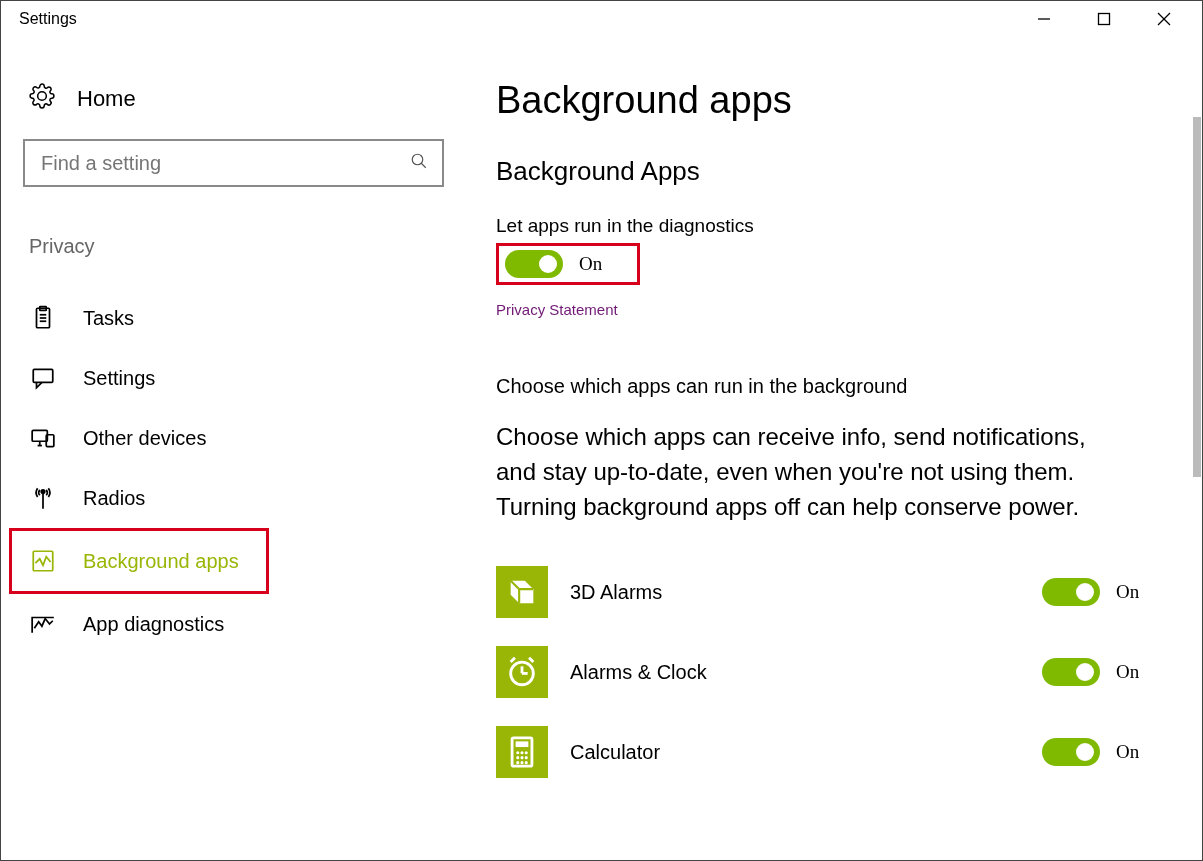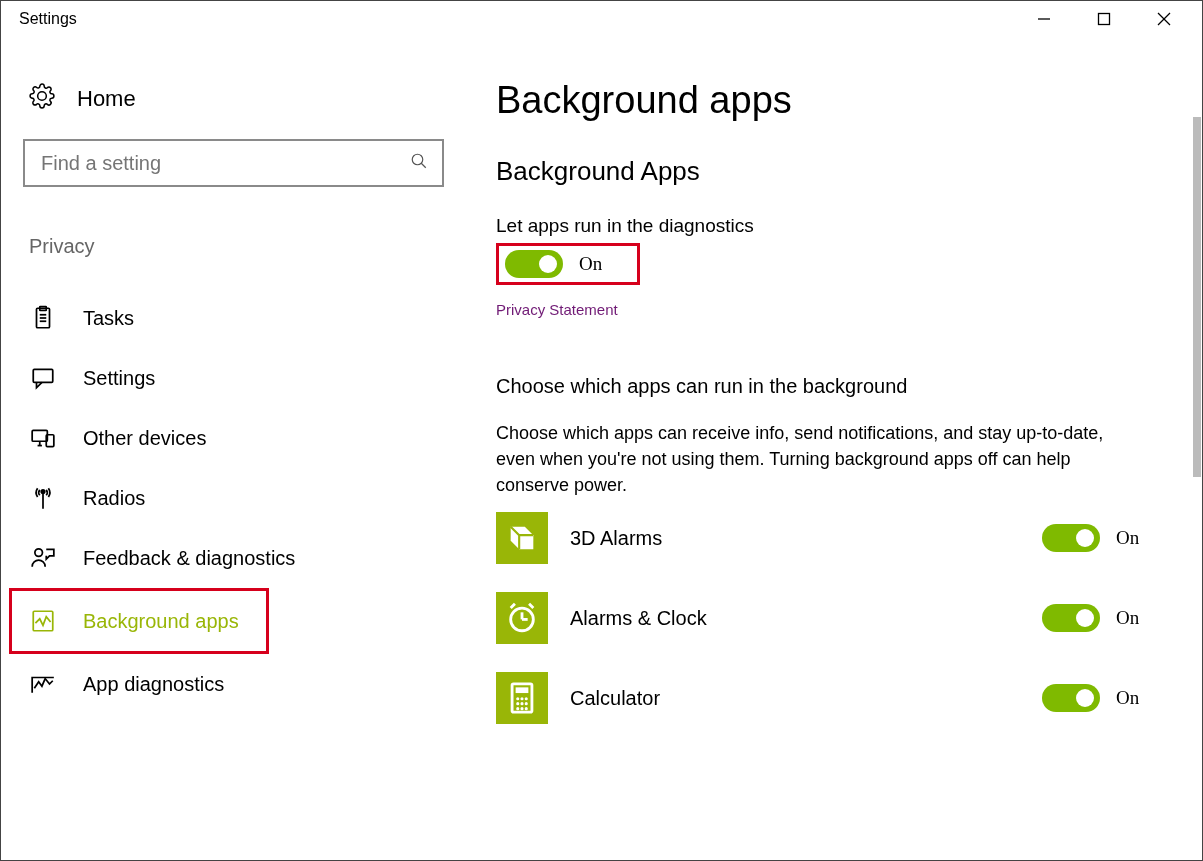--- a/index.html
+++ b/index.html
@@ -109,21 +109,21 @@
     position: relative;
   }
   .toggle .knob {
     position: absolute; width: 18px; height: 18px;
     background: #fff; border-radius: 50%;
     top: 5px; right: 6px;
   }
   .toggle-label { font-size: 19px; font-family: Liberation Serif, serif; }
   .link { color: #701a75; font-size: 15px; margin-top: 16px; display:inline-block; }
   .subhead2 { font-size: 20px; font-weight: 400; margin: 56px 0 22px 0; }
-  .desc { font-size: 18px; line-height: 1.45; max-width: 620px; }
+  .desc { font-size: 24px; line-height: 1.45; max-width: 620px; margin-bottom: 28px; }
   .app-row {
     display: flex; align-items: center;
     padding: 14px 0;
   }
   .app-icon {
     width: 52px; height: 52px; background: #99b607;
     display:flex; align-items:center; justify-content:center;
   }
   .app-icon svg { width: 34px; height: 34px; fill: #fff; }
   .app-name { font-size: 20px; margin-left: 22px; flex: 0 0 auto; }
@@ -233,30 +233,20 @@
                 <circle cx="12" cy="6" r="1.6" fill="#000"></circle>
                 <path d="M7 3 A7 7 0 0 0 7 11"></path>
                 <path d="M17 3 A7 7 0 0 1 17 11"></path>
                 <path d="M9 4.5 A4 4 0 0 0 9 9.5"></path>
                 <path d="M15 4.5 A4 4 0 0 1 15 9.5"></path>
               </svg>
           </span>
           <span>Radios</span>
         </div>
 
-        <div class="nav-item">
-          <span class="nav-icon">
-            <svg viewBox="0 0 24 24">
-                <circle cx="8" cy="7" r="3.5"></circle>
-                <path d="M2 20c0-3.5 3-6 6-6s6 2.5 6 6"></path>
-                <path d="M15 4 h7 v6 h-4 l-3 3 v-3"></path>
-              </svg>
-          </span>
-          <span>Feedback &amp; diagnostics</span>
-        </div>
 
         <div class="nav-item selected highlighted">
           <span class="nav-icon">
             <svg viewBox="0 0 24 24">
                 <rect x="3" y="3" width="18" height="18" rx="1"></rect>
                 <polyline points="5,14 9,10 12,16 15,8 19,13"></polyline>
               </svg>
           </span>
           <span>Background apps</span>
         </div>

